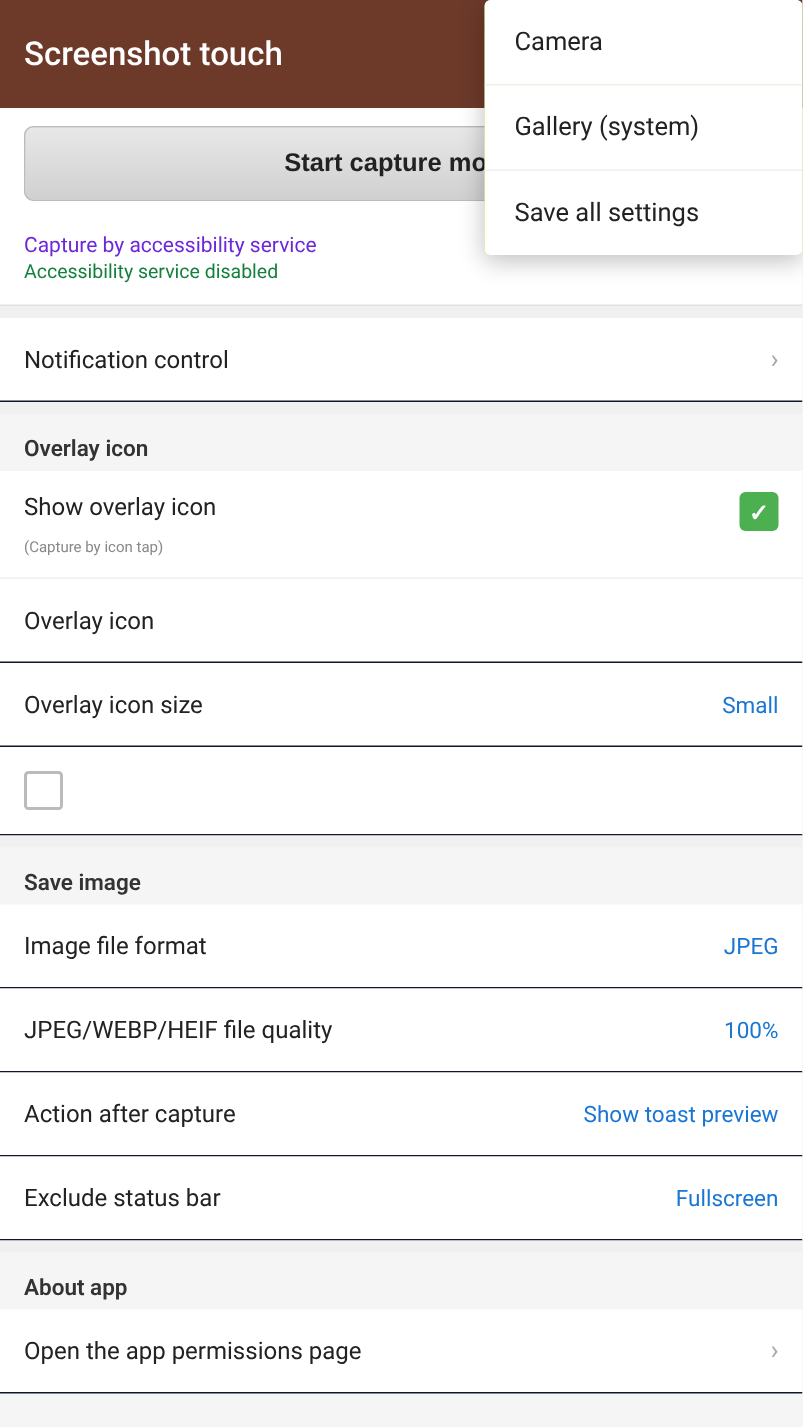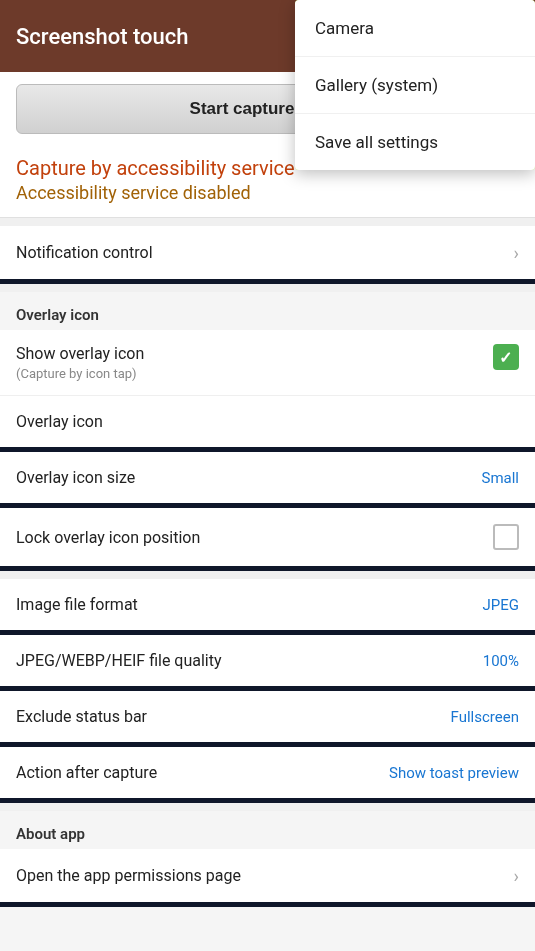--- a/index.html
+++ b/index.html
@@ -64,43 +64,43 @@
       cursor: pointer;
     }
 
     
     .accessibility-section {
       background: white;
       padding: 10px 16px 14px;
       border-bottom: 1px solid #e0e0e0;
     }
     .accessibility-label {
-      font-size: 20px;
-      color: #c2410c;
+      font-size: 14px;
+      color: #6d28d9;
     }
     .accessibility-status {
-      font-size: 18px;
-      color: #a16207;
+      font-size: 13px;
+      color: #15803d;
       margin-top: 2px;
     }
 
     
     .section-divider {
       height: 8px;
       background: #f0f0f0;
     }
 
     
     .list-item {
       background: white;
       padding: 16px 16px;
       display: flex;
       align-items: center;
       justify-content: space-between;
-      border-bottom: 5px solid #0f172a;
+      border-bottom: 1px solid #0f172a;
       min-height: 56px;
     }
     .list-item-label {
       font-size: 16px;
       color: #222;
     }
     .list-item-value {
       font-size: 15px;
       color: #1976d2;
     }
@@ -130,23 +130,23 @@
     .overlay-icon-text {
       display: flex;
       flex-direction: column;
     }
     .overlay-icon-main {
       font-size: 16px;
       color: #222;
       text-align: right;
     }
     .overlay-icon-sub {
-      font-size: 13px;
+      font-size: 10px;
       color: #888;
-      margin-top: 3px;
+      margin-top: 13px;
     }
 
     
     .checkbox-checked {
       width: 26px;
       height: 26px;
       background: #4caf50;
       border-radius: 4px;
       display: flex;
       align-items: center;
@@ -168,21 +168,21 @@
       border: 2px solid #bbb;
       border-radius: 3px;
       flex-shrink: 0;
     }
 
     
     .dropdown-overlay {
       position: absolute;
       top: 0;
       right: 0;
-      width: 240px;
+      width: 212px;
       background: #bef264;
       box-shadow: 0 4px 16px rgba(0,0,0,0.25);
       border-radius: 4px;
       z-index: 100;
       overflow: hidden;
     }
     .dropdown-item {
       padding: 18px 20px;
       font-size: 17px;
       color: #222;
@@ -243,47 +243,47 @@
   <div class="list-item">
     <span class="list-item-label">Overlay icon</span>
   </div>
 
   <div class="list-item">
     <span class="list-item-label">Overlay icon size</span>
     <span class="list-item-value">Small</span>
   </div>
 
   <div class="list-item">
-    <span class="list-item-label">Lock overlay icon position</span>
     <div class="checkbox-unchecked"></div>
   </div>
 
   <div class="section-divider"></div>
 
+  <div class="section-header">Save image</div>
 
   <div class="list-item">
     <span class="list-item-label">Image file format</span>
     <span class="list-item-value">JPEG</span>
   </div>
 
   <div class="list-item">
     <span class="list-item-label">JPEG/WEBP/HEIF file quality</span>
     <span class="list-item-value">100%</span>
   </div>
 
   <div class="list-item">
+    <span class="list-item-label">Action after capture</span>
+    <span class="list-item-value">Show toast preview</span>
+  </div>
+
+  <div class="list-item">
     <span class="list-item-label">Exclude status bar</span>
     <span class="list-item-value">Fullscreen</span>
   </div>
 
-  <div class="list-item">
-    <span class="list-item-label">Action after capture</span>
-    <span class="list-item-value">Show toast preview</span>
-  </div>
-
   <div class="section-divider"></div>
 
   <div class="section-header">About app</div>
 
 
   <div class="list-item">
     <span class="list-item-label">Open the app permissions page</span>
     <span class="list-item-chevron">›</span>
   </div>
 

